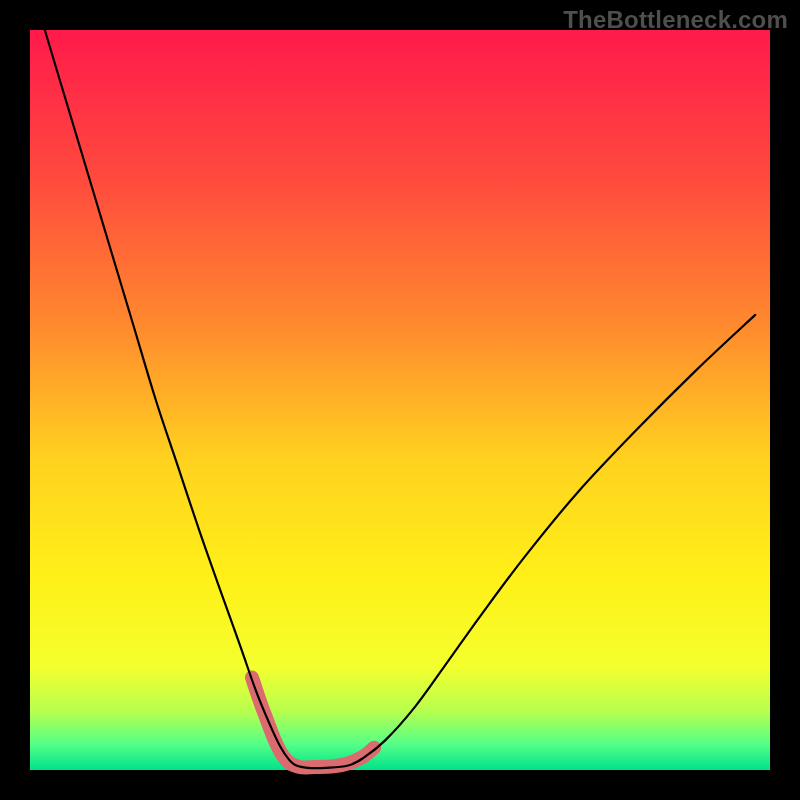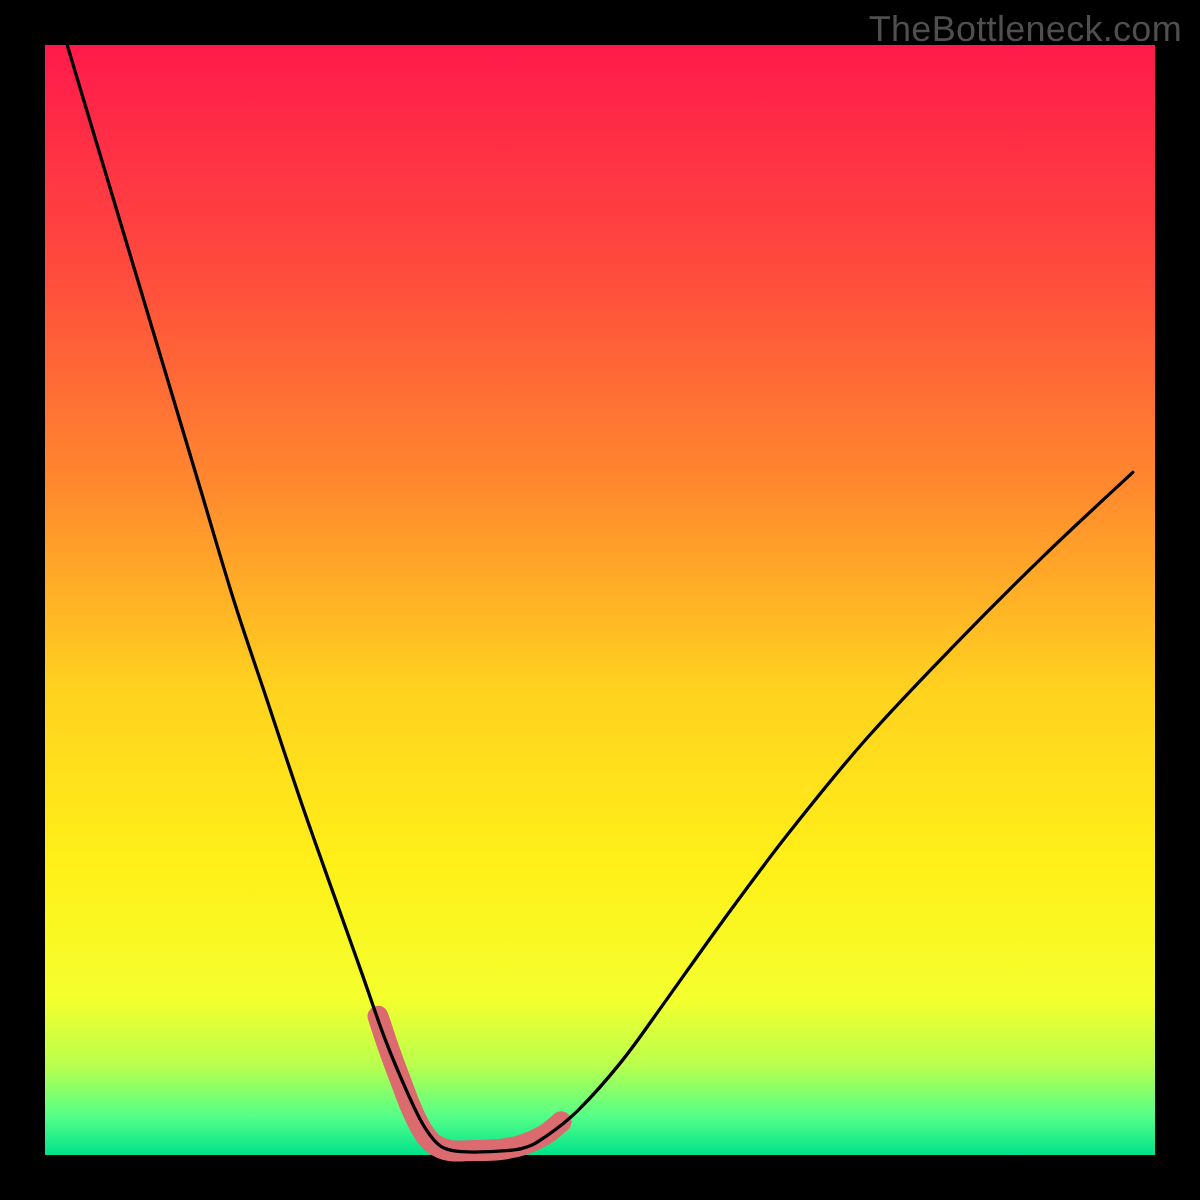--- a/index.html
+++ b/index.html
@@ -16,21 +16,21 @@
     width: 800px;
     height: 800px;
     background: #000;
   }
   .watermark {
     position: absolute;
     top: 6px;
     right: 12px;
     color: #4f4f4f;
     font-size: 24px;
-    font-weight: 400;
+    font-weight: 700;
     letter-spacing: 0.2px;
     z-index: 30;
     user-select: none;
   }
   svg {
     position: absolute;
     top: 0;
     left: 0;
   }
 </style>

